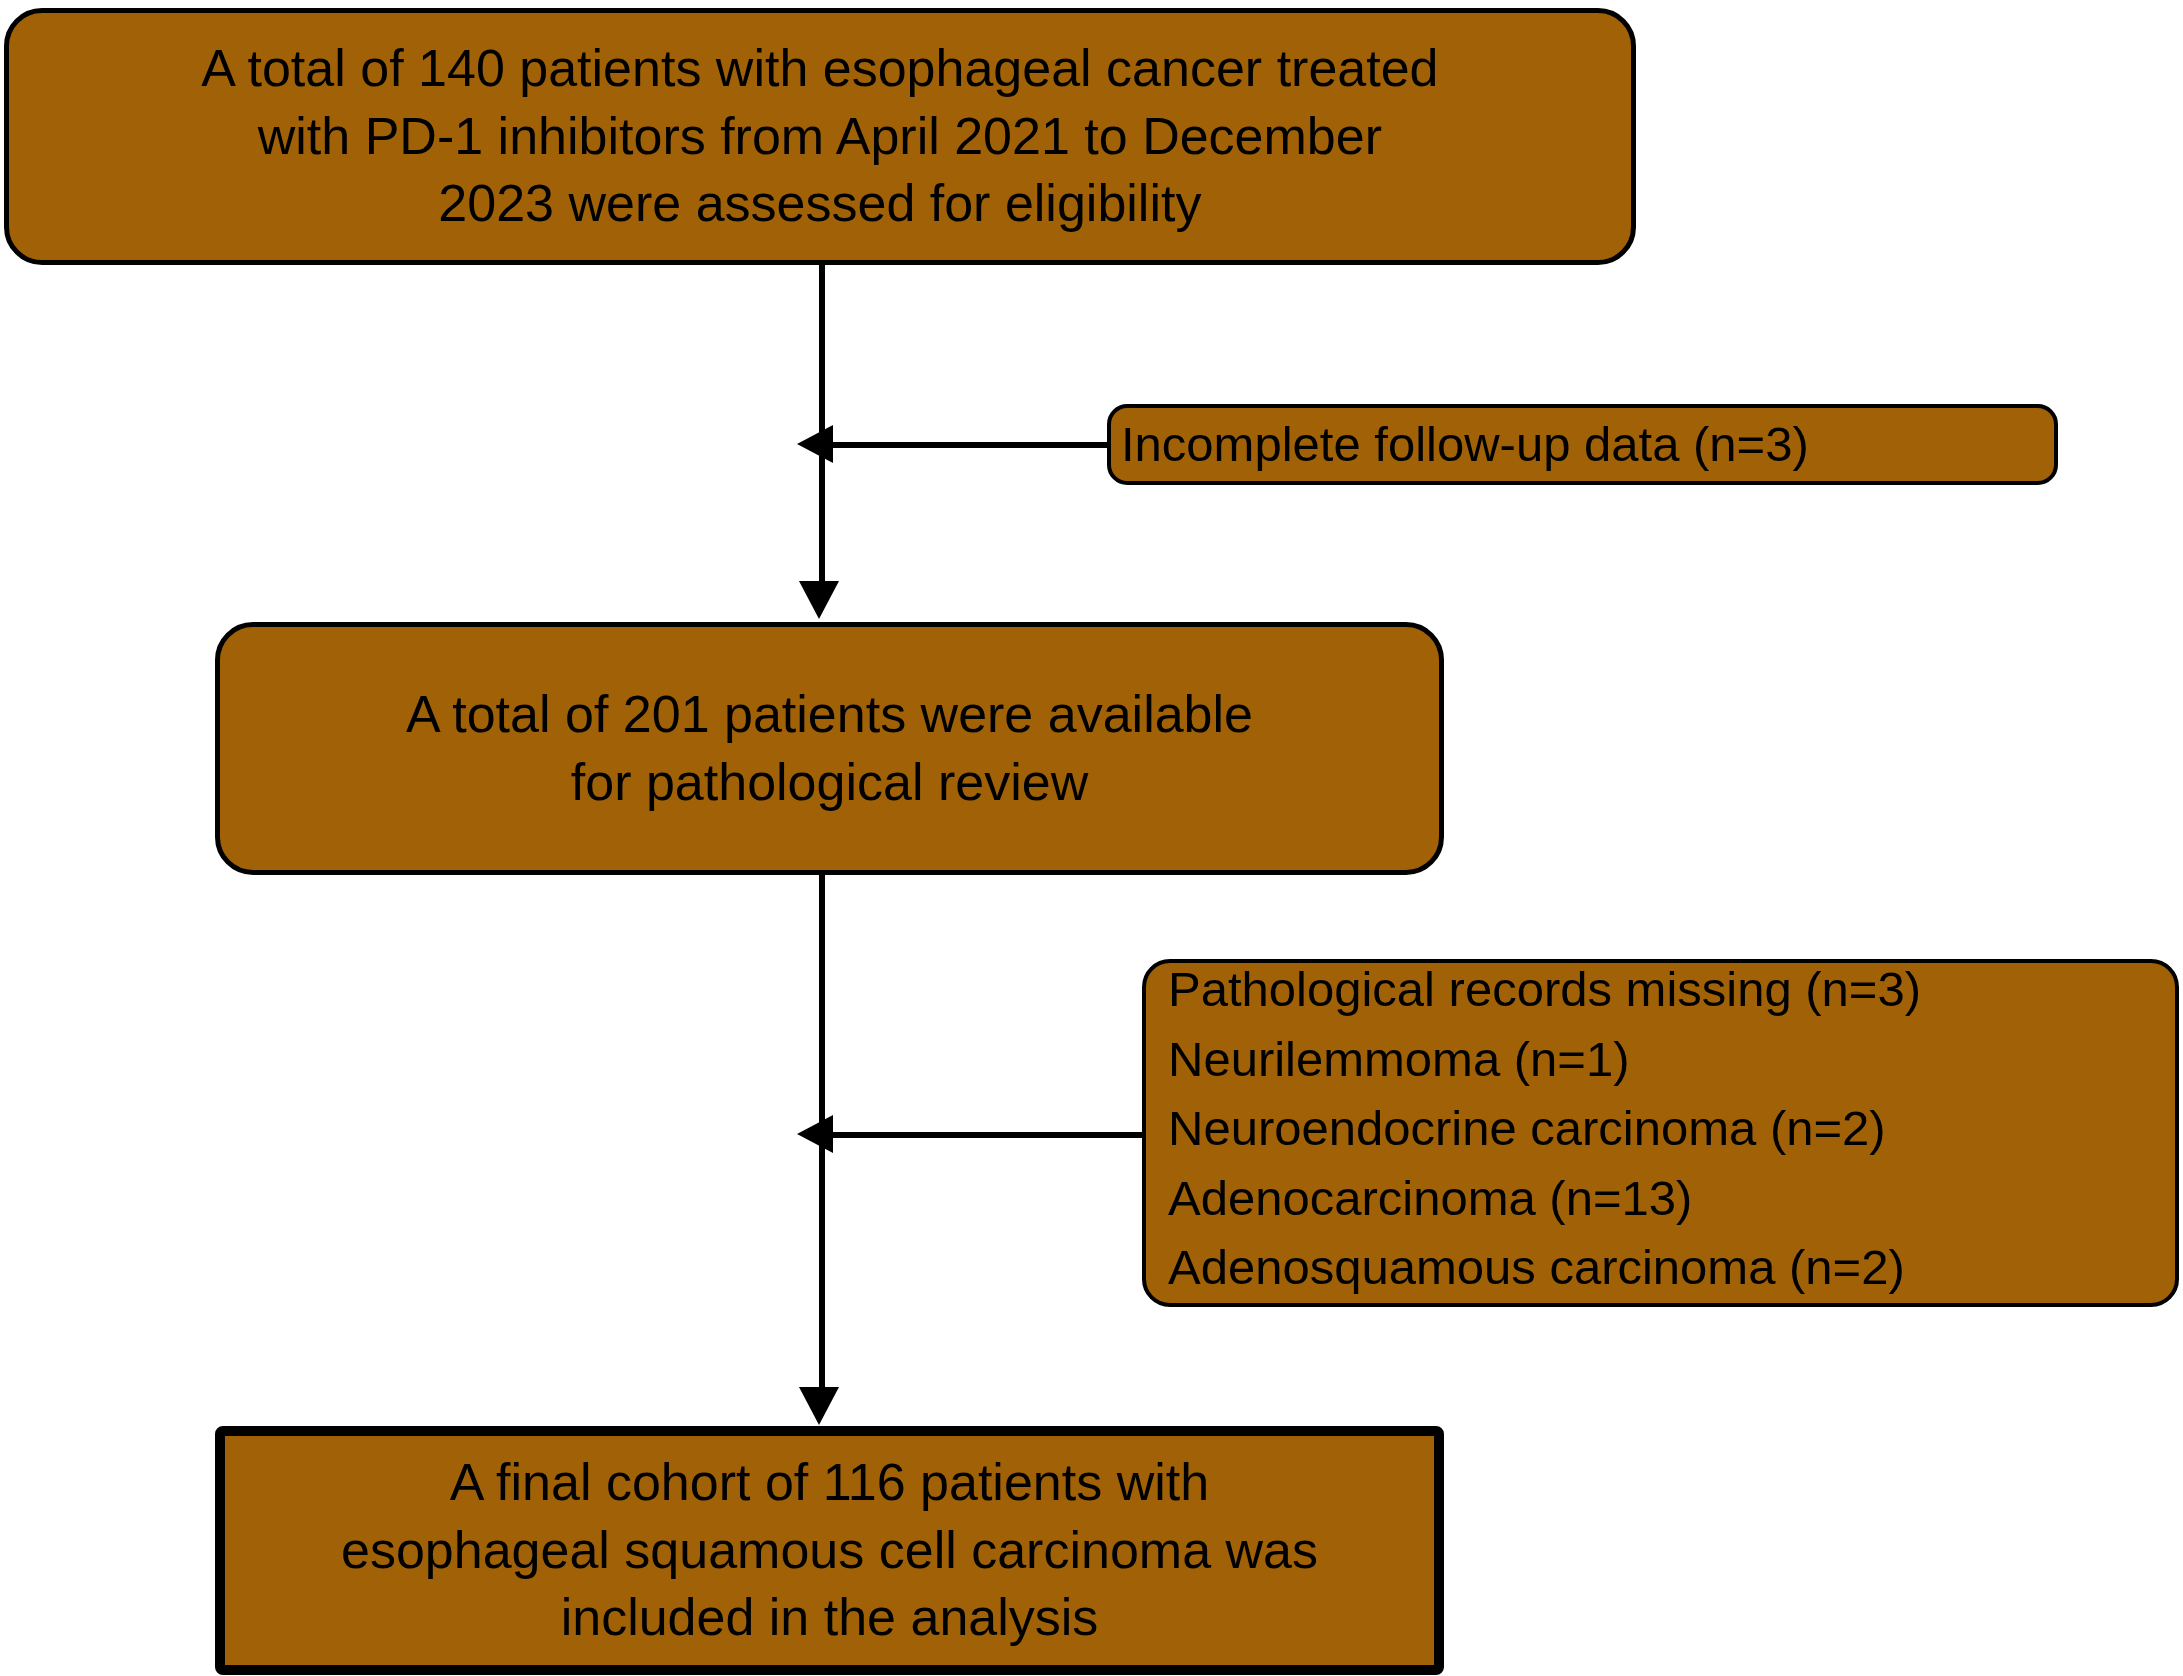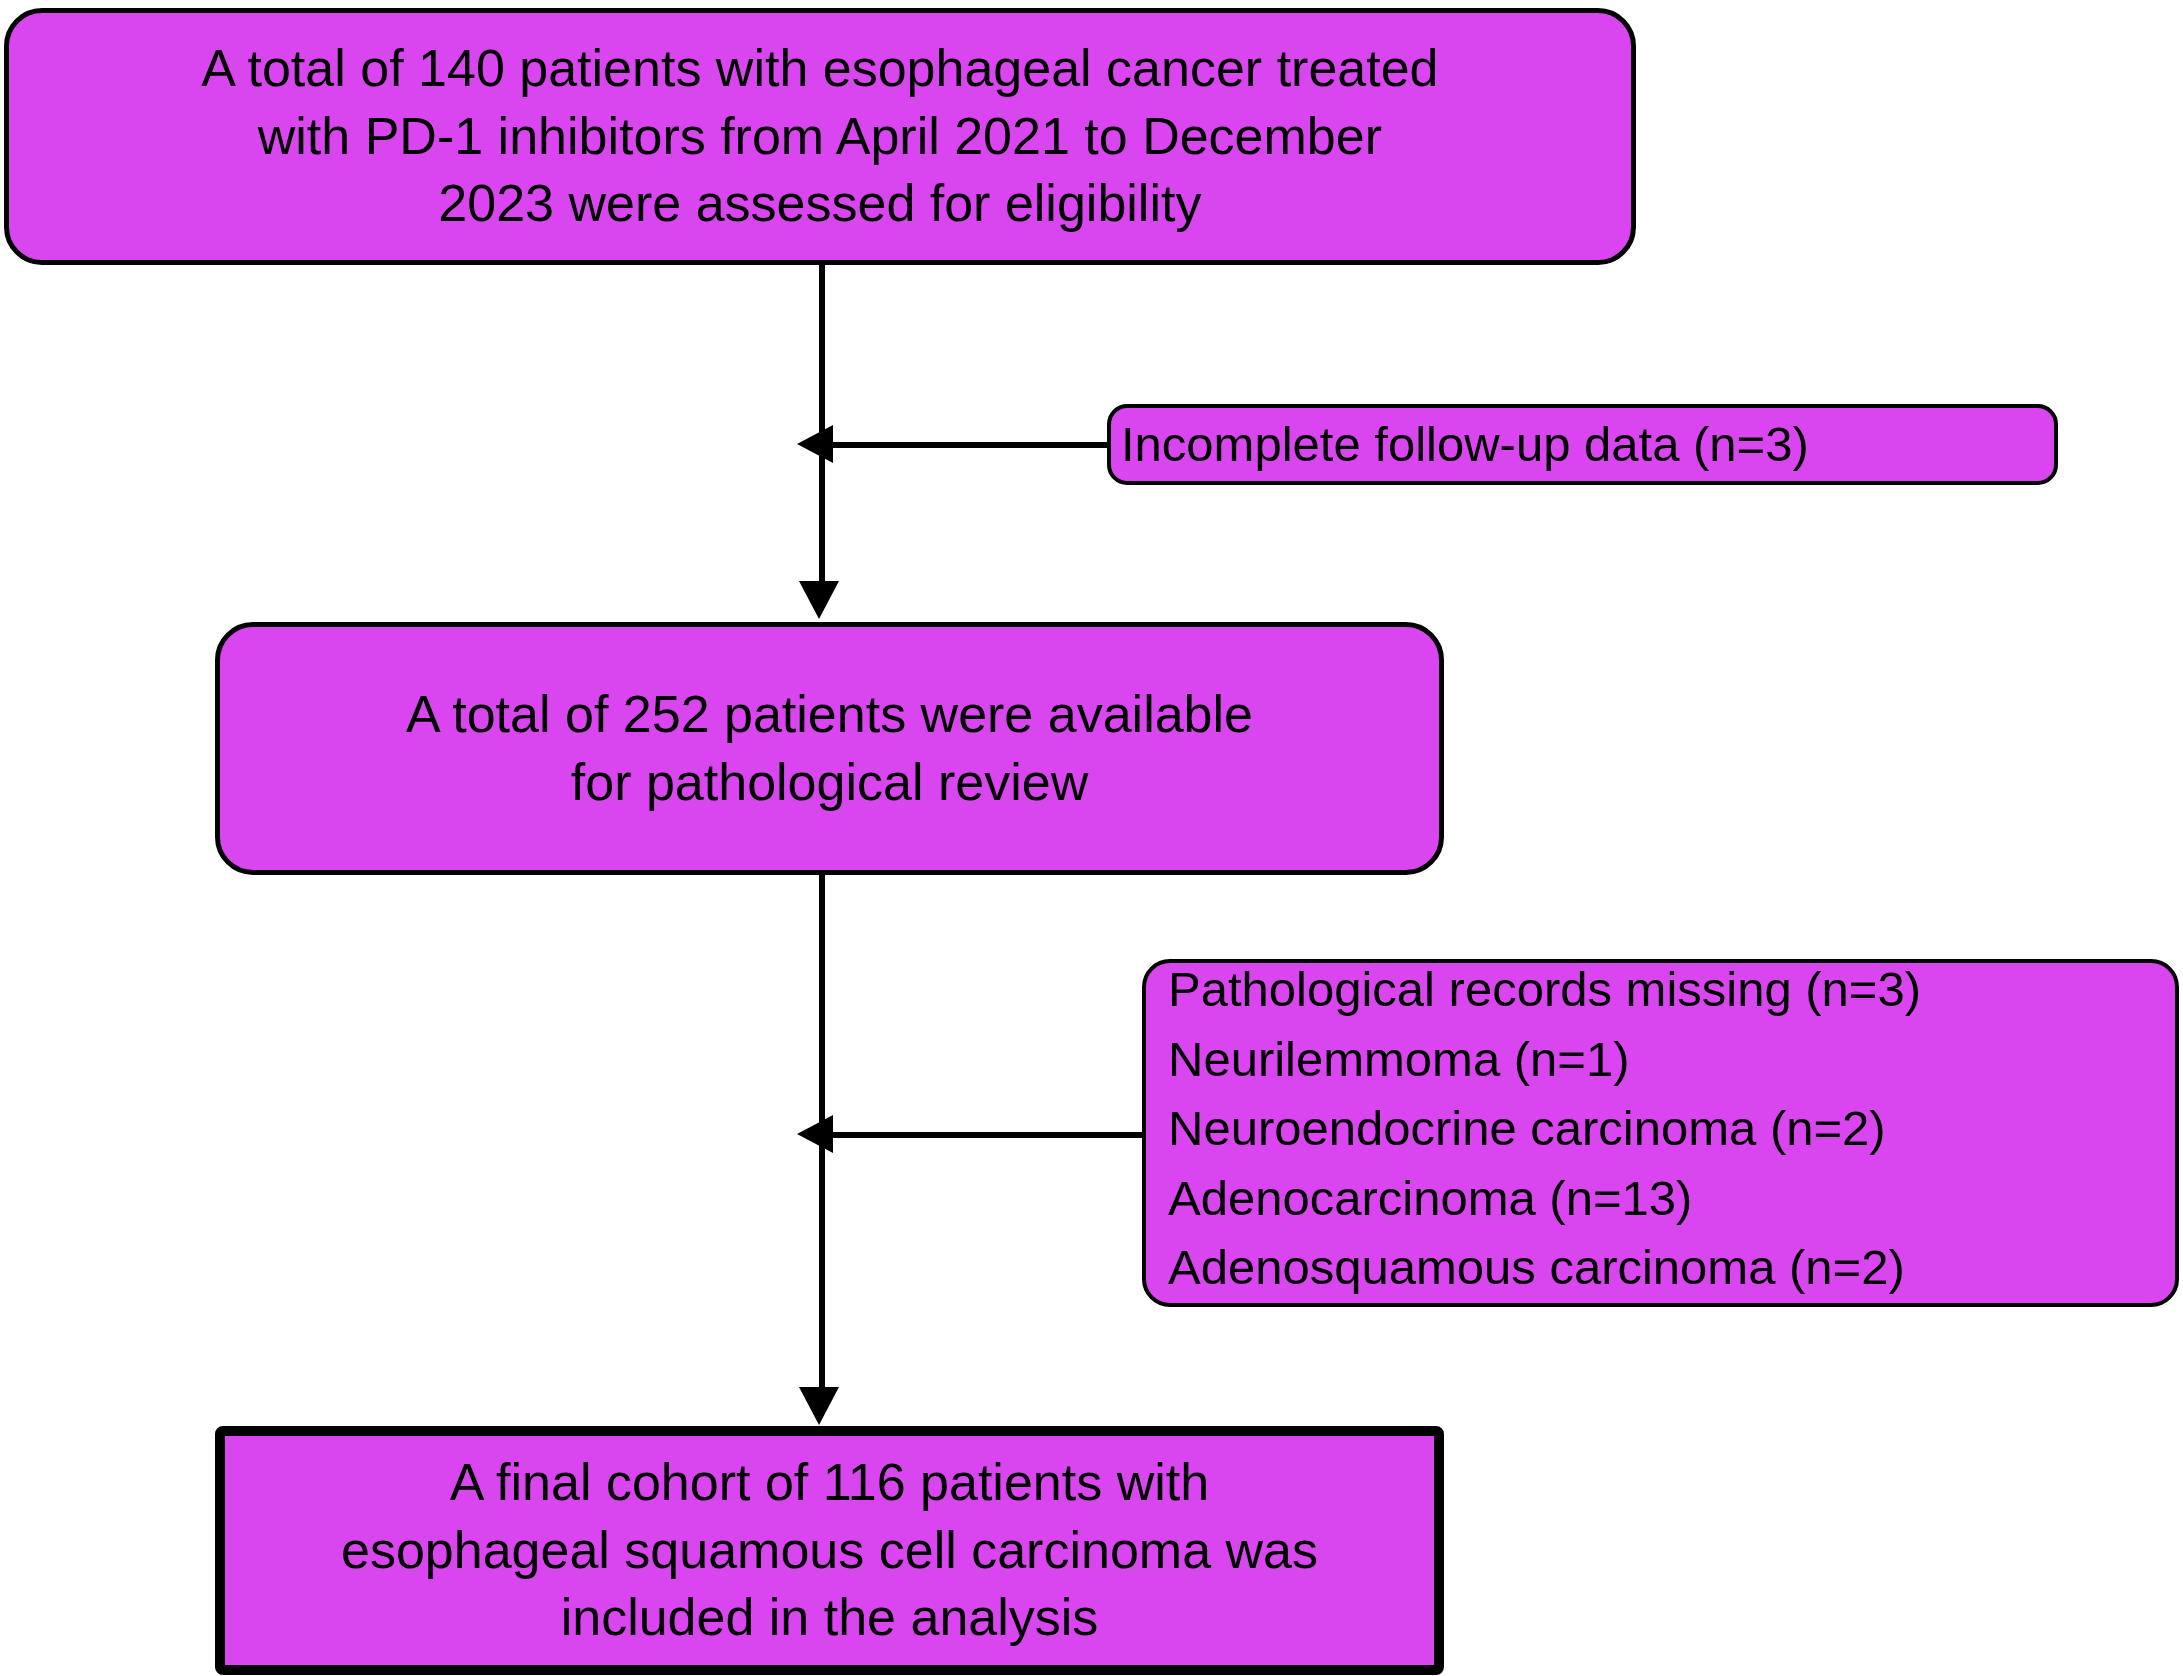--- a/index.html
+++ b/index.html
@@ -11,21 +11,21 @@
     position: relative;
     width: 2183px;
     height: 1676px;
     background: #ffffff;
     overflow: hidden;
     font-family: "Liberation Sans", sans-serif;
   }
   .node {
     position: absolute;
     box-sizing: border-box;
-    background: #d946ef;
+    background: #a16207;
     border: 5.5px solid #000000;
     display: flex;
     align-items: center;
     justify-content: center;
     color: #000000;
     line-height: 1.30;
     z-index: 2;
   }
   .node .txt {
     white-space: pre-line;
@@ -139,21 +139,21 @@
   <div class="arrow-down" id="arrowhead-1"></div>
 
   <div class="hline" id="branch-1"></div>
   <div class="arrow-left" id="arrowhead-b1"></div>
 
   <div class="node" id="node-incomplete">
     <span class="txt">Incomplete follow-up data (n=3)</span>
   </div>
 
   <div class="node" id="node-available">
-    <span class="txt">A total of 252 patients were available
+    <span class="txt">A total of 201 patients were available
 for pathological review</span>
   </div>
 
   <div class="vline" id="trunk-2"></div>
   <div class="arrow-down" id="arrowhead-2"></div>
 
   <div class="hline" id="branch-2"></div>
   <div class="arrow-left" id="arrowhead-b2"></div>
 
   <div class="node" id="node-excluded">

